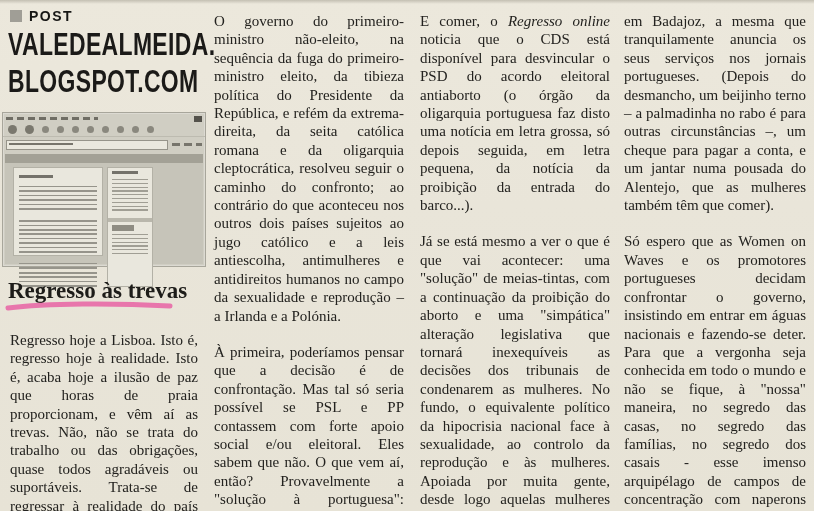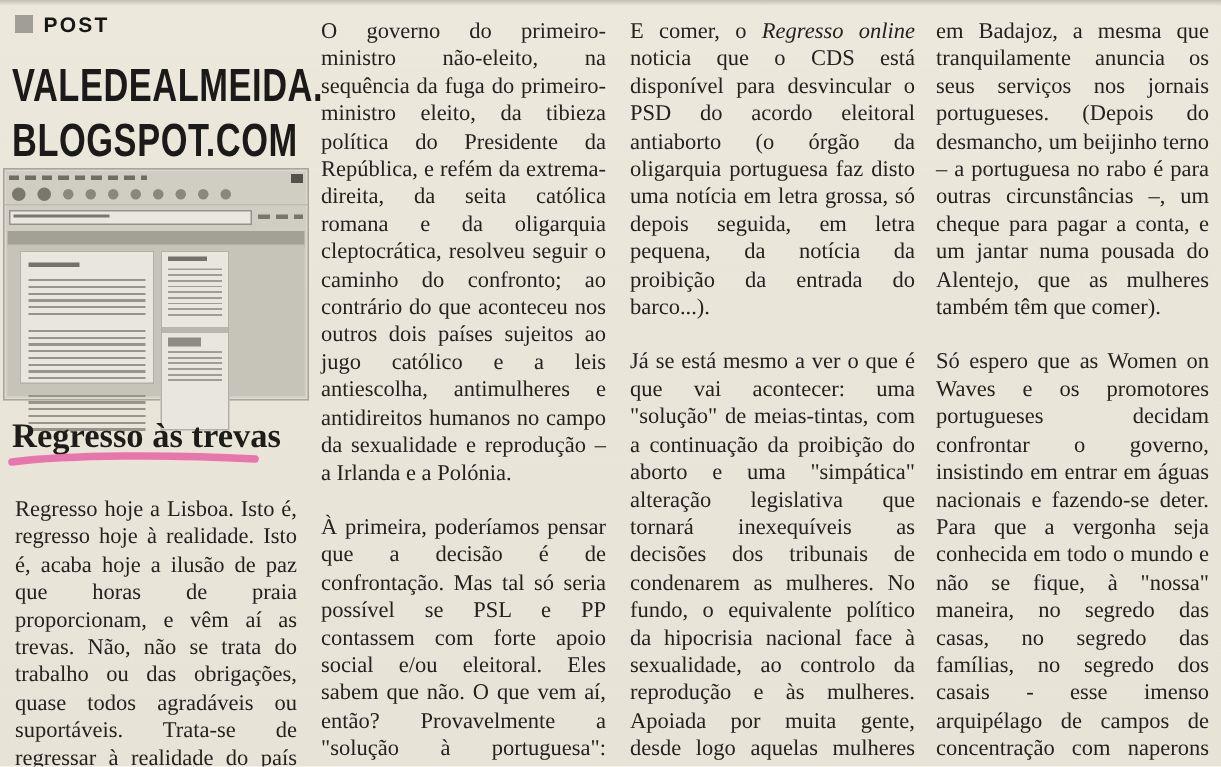--- a/index.html
+++ b/index.html
@@ -10,21 +10,21 @@
     color:#23221f;
   }
   body::before{content:"";position:absolute;left:0;top:0;right:0;height:4px;
     background:linear-gradient(180deg,rgba(120,115,100,.35),rgba(120,115,100,0));pointer-events:none;}
 
   
   .kicker{position:absolute;left:10px;top:8px;display:flex;align-items:center;gap:7px;justify-content:space-between;}
   .kicker-square{width:12px;height:12px;background:#a09e96;}
   .kicker-label{font-family:"Liberation Sans",sans-serif;font-weight:700;font-size:14px;
     letter-spacing:1.5px;color:#161614;}
-  .blog-title{position:absolute;left:8px;top:38px;}
+  .blog-title{position:absolute;left:8px;top:26px;}
   .title-line{font-family:"Liberation Sans",sans-serif;font-weight:700;font-size:31px;
     color:#1b1a18;transform:scaleX(0.74);transform-origin:0 50%;white-space:nowrap;
     height:37px;line-height:37px;letter-spacing:.5px;}
 
   
   .shot{position:absolute;left:2px;top:112px;width:204px;height:155px;box-sizing:border-box;
     background:#d0cec3;border:1px solid #a8a69b;box-shadow:0 0 0 1px rgba(255,255,255,.25) inset;}
   .sh-menubar{height:9px;display:flex;justify-content:space-between;align-items:center;padding:1px 3px 0;}
   .sh-menutext{width:92px;height:3px;
     background:repeating-linear-gradient(90deg,#6f6d64 0 7px,transparent 7px 11px);}
@@ -129,15 +129,15 @@
   </div>
 <div id="col-2" class="col">
     <p><span>O governo do primeiro-ministro não-eleito, na sequência da fuga do primeiro-ministro eleito, da tibieza política do Presidente da República, e refém da extrema-direita, da seita católica romana e da oligarquia cleptocrática, resolveu seguir o caminho do confronto; ao contrário do que aconteceu nos outros dois países sujeitos ao jugo católico e a leis antiescolha, antimulheres e antidireitos humanos no campo da sexualidade e reprodução – a Irlanda e a Polónia.</span></p>
     <p><span>À primeira, poderíamos pensar que a decisão é de confrontação. Mas tal só seria possível se PSL e PP contassem com forte apoio social e/ou eleitoral. Eles sabem que não. O que vem aí, então? Provavelmente a "solução à portuguesa": satisfazer a direita medieval no primeiro momento, e logo "ceder" um pouco para parecer "moderno". PSL já deu a entender isso, ao "elogiar" a absurda proposta de Freitas do Amaral.</span></p>
   </div>
 <div id="col-3" class="col">
     <p><span>E comer, o </span><span class="it">Regresso online</span><span> noticia que o CDS está disponível para desvincular o PSD do acordo eleitoral antiaborto (o órgão da oligarquia portuguesa faz disto uma notícia em letra grossa, só depois seguida, em letra pequena, da notícia da proibição da entrada do barco...).</span></p>
     <p><span>Já se está mesmo a ver o que é que vai acontecer: uma "solução" de meias-tintas, com a continuação da proibição do aborto e uma "simpática" alteração legislativa que tornará inexequíveis as decisões dos tribunais de condenarem as mulheres. No fundo, o equivalente político da hipocrisia nacional face à sexualidade, ao controlo da reprodução e às mulheres. Apoiada por muita gente, desde logo aquelas mulheres que, com o auxílio erotizante das revistas cor de rosa, sonham dormir com um primeiro-ministro não-eleito e, caso se torne necessário, serem por ele conduzidas a 200 à hora, A-6 fora, até à Clínica dos Arcos</span></p>
   </div>
 <div id="col-4" class="col">
-<p><span>em Badajoz, a mesma que tranquilamente anuncia os seus serviços nos jornais portugueses. (Depois do desmancho, um beijinho terno – a portuguesa no rabo é para outras circunstâncias –, um cheque para pagar a conta, e um jantar numa pousada do Alentejo, que as mulheres também têm que comer).</span></p>
+<p><span>em Badajoz, a mesma que tranquilamente anuncia os seus serviços nos jornais portugueses. (Depois do desmancho, um beijinho terno – a palmadinha no rabo é para outras circunstâncias –, um cheque para pagar a conta, e um jantar numa pousada do Alentejo, que as mulheres também têm que comer).</span></p>
     <p><span>Só espero que as Women on Waves e os promotores portugueses decidam confrontar o governo, insistindo em entrar em águas nacionais e fazendo-se deter. Para que a vergonha seja conhecida em todo o mundo e não se fique, à "nossa" maneira, no segredo das casas, no segredo das famílias, no segredo dos casais - esse imenso arquipélago de campos de concentração com naperons de renda que sustenta a existência triste, apagada, bisonha, resignada e sofrida da maioria das portuguesas.</span></p>
   </div>
 
 </body></html>

